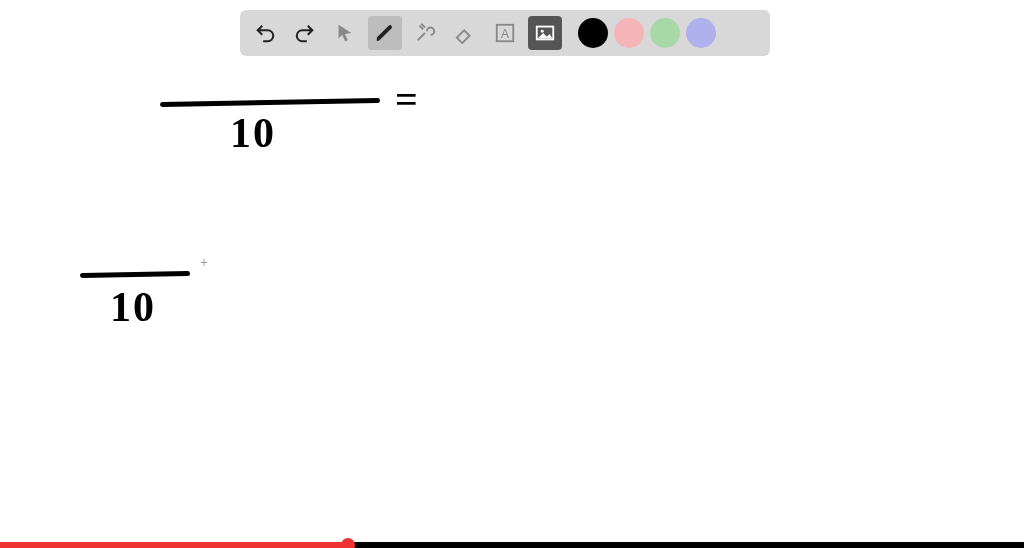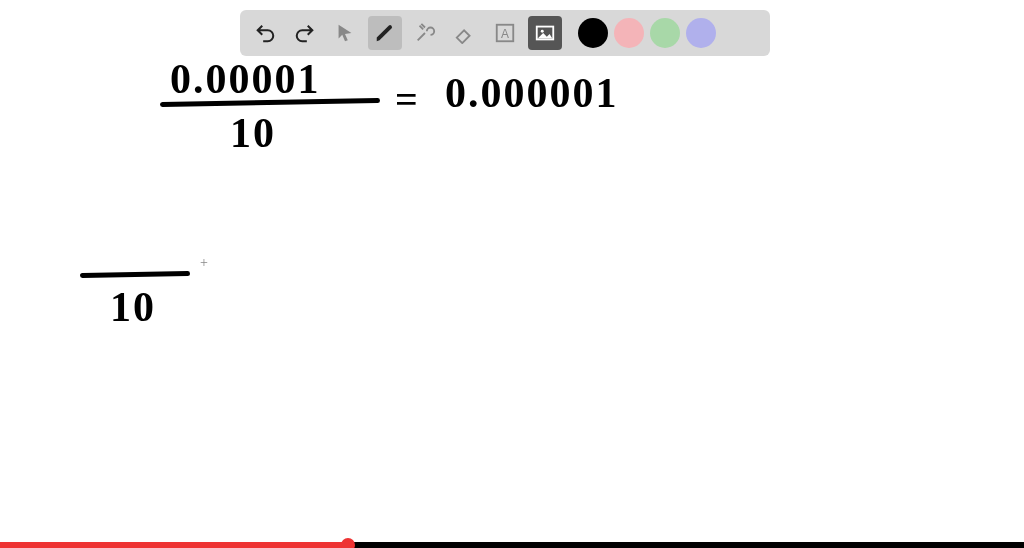--- a/index.html
+++ b/index.html
@@ -120,25 +120,23 @@
           <path d="M4 18 L10 12 L14 16 L17 13 L20 18 Z" fill="currentColor"></path>
         </svg>
     </div>
     <div class="sep"></div>
     <div class="color-swatch" style="background:#000" title="#000000"></div>
     <div class="color-swatch" style="background:#f4b4b8" title="#f4b4b8"></div>
     <div class="color-swatch" style="background:#a8d8a8" title="#a8d8a8"></div>
     <div class="color-swatch" style="background:#b0b0ec" title="#b0b0ec"></div>
   </div>
 
-  <div class="hw frac1-num">0.00001</div>
   <div class="frac1-bar"></div>
   <div class="hw frac1-den">10</div>
   <div class="hw eq1-eq">=</div>
-  <div class="hw eq1-rhs">0.000001</div>
 
   <div class="frac2-bar"></div>
   <div class="hw frac2-den">10</div>
   <div class="hw cursor-plus">+</div>
 
   <div class="seekbar">
     <div class="seekbar-progress" id="seek-progress" style="width: 348.16px;"></div>
     <div class="seekbar-dot" id="seek-dot" style="left: 341.16px;"></div>
   </div>
 

